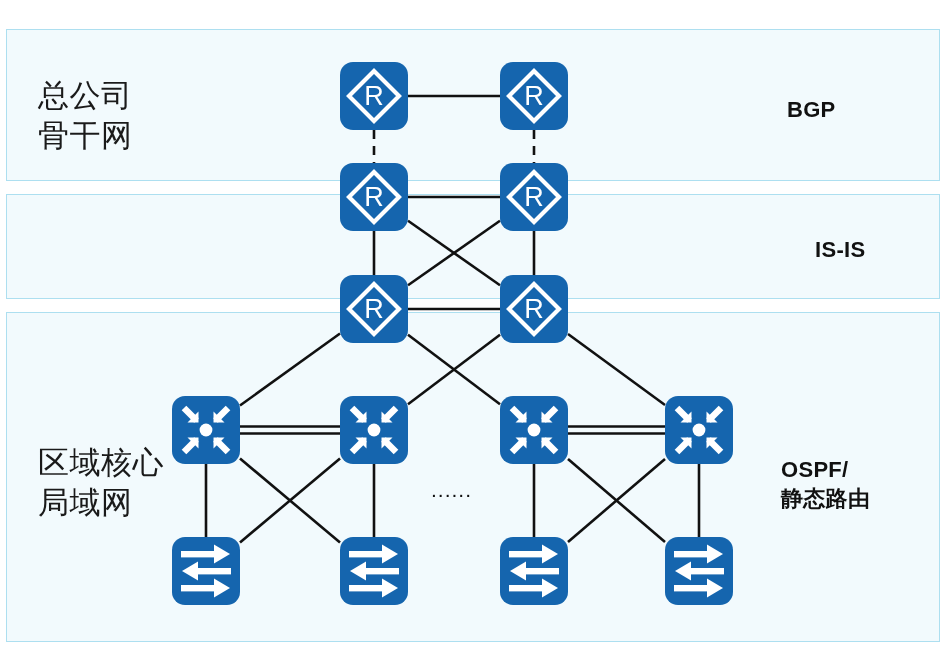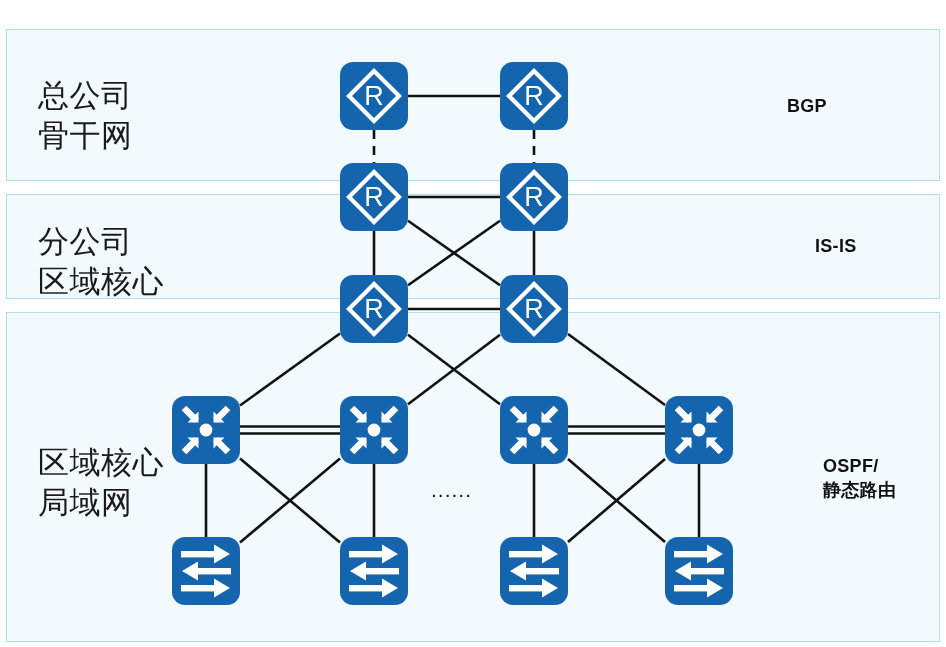--- a/index.html
+++ b/index.html
@@ -31,30 +31,30 @@
     line-height:1.30;
     white-space:pre-line;
     letter-spacing:0.5px;
   }
   #zone-label-1{left:38px; top:76px;}
   #zone-label-2{left:38px; top:222px;}
   #zone-label-3{left:38px; top:443px;}
 
   .proto-label{
     position:absolute;
-    font-size:18px;
+    font-size:22px;
     font-weight:bold;
     color:#111111;
     line-height:1.32;
     white-space:pre-line;
     letter-spacing:0.3px;
   }
   #proto-label-1{left:787px; top:95px;}
   #proto-label-2{left:787px; top:235px;margin-left:28px;}
-  #proto-label-3{left:823px; top:455px;}
+  #proto-label-3{left:781px; top:455px;}
 
   .ellipsis-dots{
     position:absolute;
     left:431px; top:478px;
     font-size:21px;
     letter-spacing:1px;
     color:#111111;
   }
 
   
@@ -261,22 +261,20 @@
             </g>
             <g>
               <rect x="9" y="48" width="38" height="6.4" fill="#ffffff"></rect>
               <path d="M42 41.5 L58 51 L42 60.5 Z" fill="#ffffff"></path>
             </g>
           </svg></span></div>
     </div>
 
   <div class="zone-label" id="zone-label-1">总公司
 骨干网</div>
-  <div class="zone-label" id="zone-label-2">分公司
-区域核心</div>
   <div class="zone-label" id="zone-label-3">区域核心
 局域网</div>
 
   <div class="proto-label" id="proto-label-1">BGP</div>
   <div class="proto-label" id="proto-label-2">IS-IS</div>
   <div class="proto-label" id="proto-label-3">OSPF/
 静态路由</div>
 
   <div class="ellipsis-dots">......</div>
 

